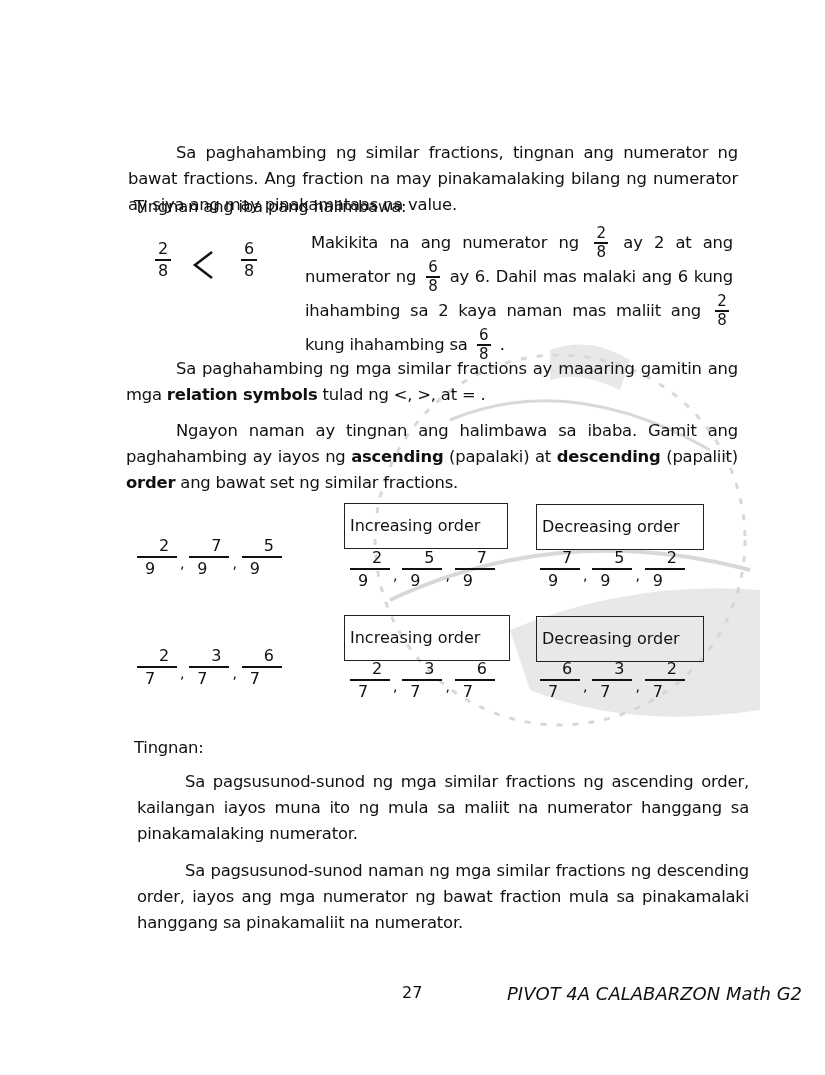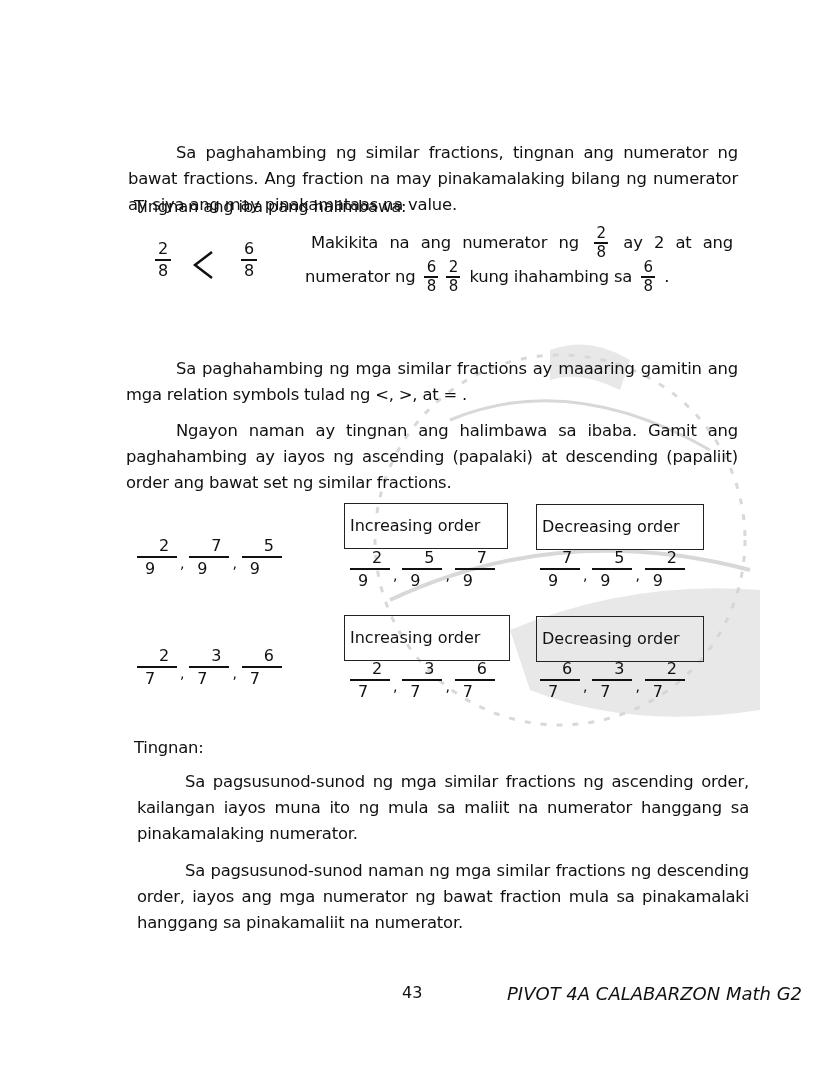--- a/index.html
+++ b/index.html
@@ -1,21 +1,21 @@
 <!DOCTYPE html>
 <html><head>
 <meta charset="utf-8">
 <style>
   html, body { margin:0; padding:0; }
   body { width:825px; height:1075px; background:#ffffff; position:relative; overflow:hidden;
          font-family:"DejaVu Sans", sans-serif; color:#111; }
   .wm { position:absolute; left:330px; top:330px; width:440px; height:420px; pointer-events:none; }
   .p { position:absolute; font-size:16.4px; line-height:26px; text-align:justify; text-align-last:left; letter-spacing:-0.2px; }
   .p .ind { display:inline-block; width:50px; }
-  b { font-weight:normal; }
+  b { font-weight:bold; }
   .frac { position:absolute; display:flex; flex-direction:column; align-items:center; font-size:16px; line-height:18px; }
   .frac .bar { border-top:2.5px solid #111; margin:1px 0; }
   .ifrac { display:inline-flex; flex-direction:column; align-items:center; vertical-align:middle; font-size:15px; line-height:15px; margin:0 4px; }
   .ifrac .bar { width:14px; border-top:2px solid #111; margin:1px 0; }
   .lt { position:absolute; left:192px; top:250px; }
   .box { position:absolute; border:1.3px solid #222; font-size:16px; padding:10px 5px; background:transparent; height:24px; line-height:24px; white-space:nowrap; }
   .row { position:absolute; display:flex; align-items:flex-start; }
   .f3 { display:flex; flex-direction:column; align-items:center; font-size:16px; line-height:17px; }
   .f3 .num { padding-left:14px; }
   .f3 .bar { width:40px; border-top:2.5px solid #111; margin:2px 0; }
@@ -57,21 +57,21 @@
 
 <div class="p" style="left:305px; top:226px; width:428px; line-height:26.5px;">
   <span style="display:inline-block;width:6px"></span><span>Makikita na ang numerator ng </span><span class="ifrac">
       <span>2</span>
       <span class="bar"></span>
       <span>8</span>
     </span><span> ay 2 at ang numerator ng </span><span class="ifrac">
       <span>6</span>
       <span class="bar"></span>
       <span>8</span>
-    </span><span class="ifrac">
+    </span><span> ay 6. Dahil mas malaki ang 6 kung ihahambing sa 2 kaya naman mas maliit ang </span><span class="ifrac">
       <span>2</span>
       <span class="bar"></span>
       <span>8</span>
     </span><span> kung ihahambing sa </span><span class="ifrac">
       <span>6</span>
       <span class="bar"></span>
       <span>8</span>
     </span><span> .</span>
 </div>
 
@@ -197,14 +197,14 @@
       <span class="num">2</span>
       <span class="bar"></span>
       <span class="den">7</span>
     </div>
   </div>
 
 <div class="p" style="left:134px; top:735px;">Tingnan:</div>
 <div class="p" style="left:137px; top:769px; width:612px;"><span class="ind" style="width:48px"></span><span>Sa pagsusunod-sunod ng mga similar fractions ng ascending order, kailangan iayos muna ito ng mula sa maliit na numerator hanggang sa pinakamalaking numerator.</span></div>
 <div class="p" style="left:137px; top:858px; width:612px;"><span class="ind" style="width:48px"></span><span>Sa pagsusunod-sunod naman ng mga similar fractions ng descending order, iayos ang mga numerator ng bawat fraction mula sa pinakamalaki hanggang sa pinakamaliit na numerator.</span></div>
 
-<div class="footer-num">43</div>
+<div class="footer-num">27</div>
 <div class="footer-ref">PIVOT 4A CALABARZON Math G2</div>
 
 </body></html>

